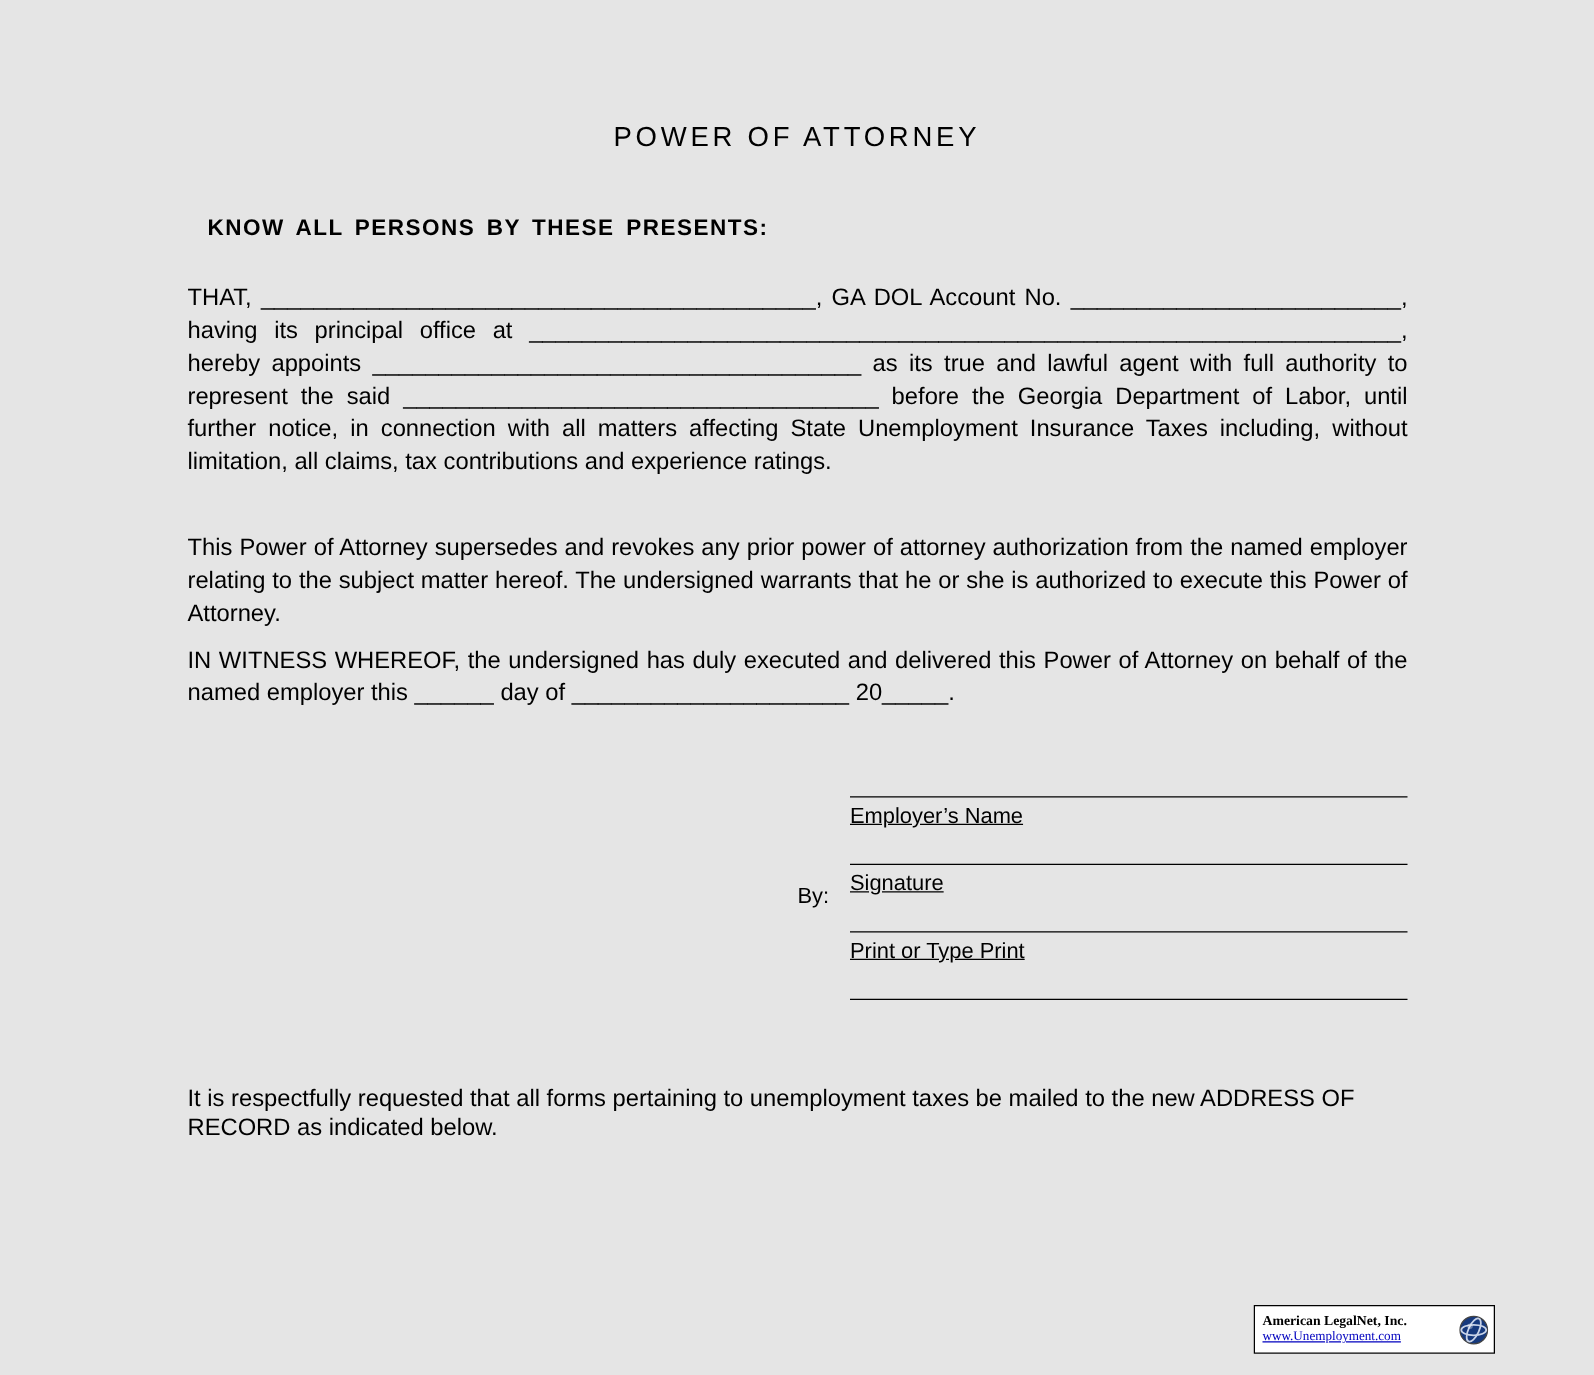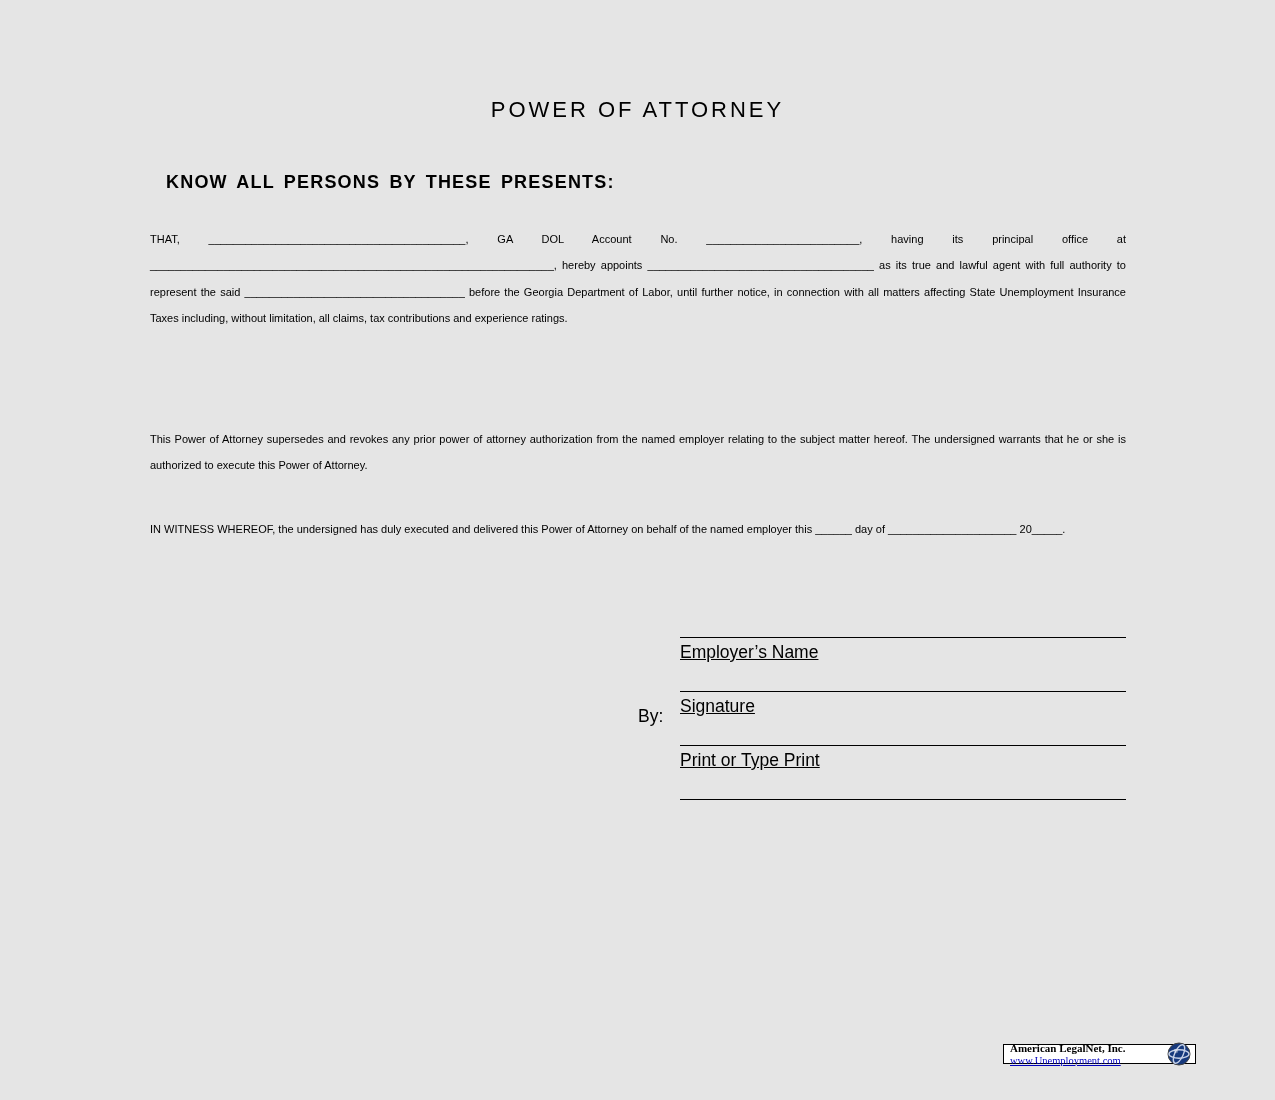--- a/index.html
+++ b/index.html
@@ -35,21 +35,21 @@
     font-size: 18px;
     font-weight: bold;
     letter-spacing: 1.2px;
     word-spacing: 3px;
     margin-left: 16px;
   }
   .para {
     position: absolute;
     left: 150px;
     width: 976px;
-    font-size: 11px;
+    font-size: 19px;
     line-height: 26.3px;
     text-align: justify;
   }
   .para-that { top: 226px; }
   .para-supersedes { top: 426px; }
   .para-witness { top: 516px; }
   .para-mailing {
     top: 868px;
     text-align: left;
     line-height: 23px;
@@ -79,21 +79,21 @@
     left: -42px;
     top: -10px;
     font-size: 17.5px;
     margin-top: 32px;
   }
   .footer-badge {
     position: absolute;
     left: 1003px;
     top: 1044px;
     width: 193px;
-    height: 20px;
+    height: 39px;
     border: 1px solid #000000;
     background: #ffffff;
     display: flex;
     align-items: center;
     padding: 2px 3px 2px 6px;
     gap: 5px;
   }
   .footer-text { flex: 1; }
   .footer-company {
     font-family: "Liberation Serif", serif;
@@ -151,20 +151,21 @@
       <div class="sig-line"></div>
       <div class="sig-label">Print or Type Print</div>
     </div>
 
     <div class="sig-field">
       <div class="sig-line"></div>
     </div>
 
   </div>
 
+  <div class="para para-mailing">It is respectfully requested that all forms pertaining to unemployment taxes be mailed to the new ADDRESS OF RECORD as indicated below.</div>
 
   <div class="footer-badge">
     <div class="footer-text">
       <div class="footer-company">American LegalNet, Inc.</div>
       <div class="footer-url">www.Unemployment.com</div>
     </div>
     <div class="globe">
       <svg width="24" height="24" viewBox="0 0 24 24" aria-hidden="true">
         <circle cx="12" cy="12" r="11" fill="#16397d" stroke="#444444" stroke-width="1"></circle>
         <ellipse cx="12" cy="12" rx="10" ry="4.2" fill="none" stroke="#c8d3e8" stroke-width="1.4"></ellipse>

